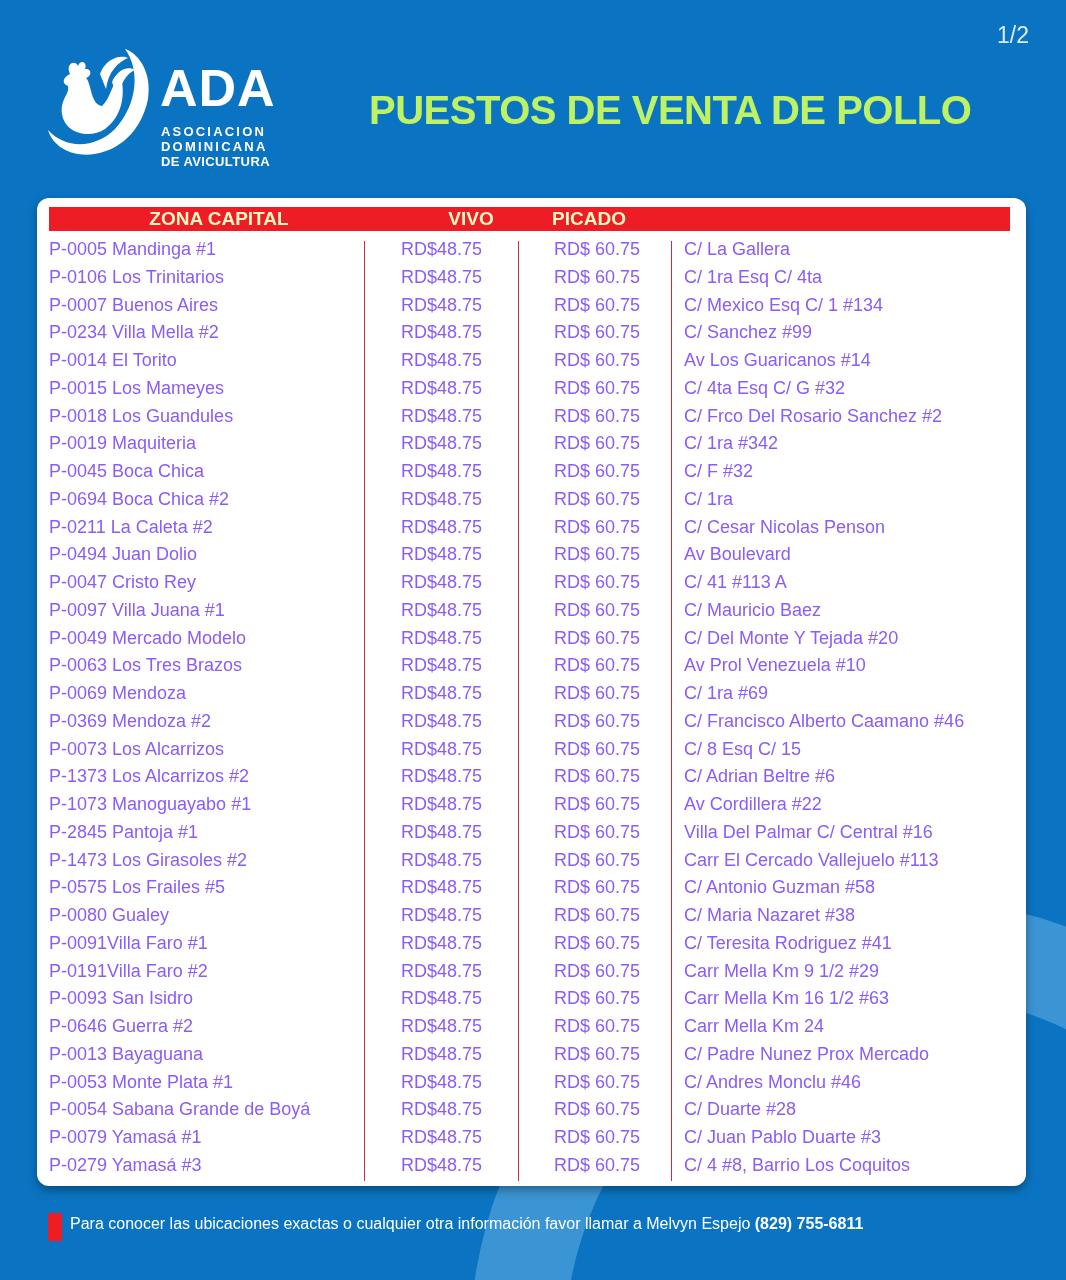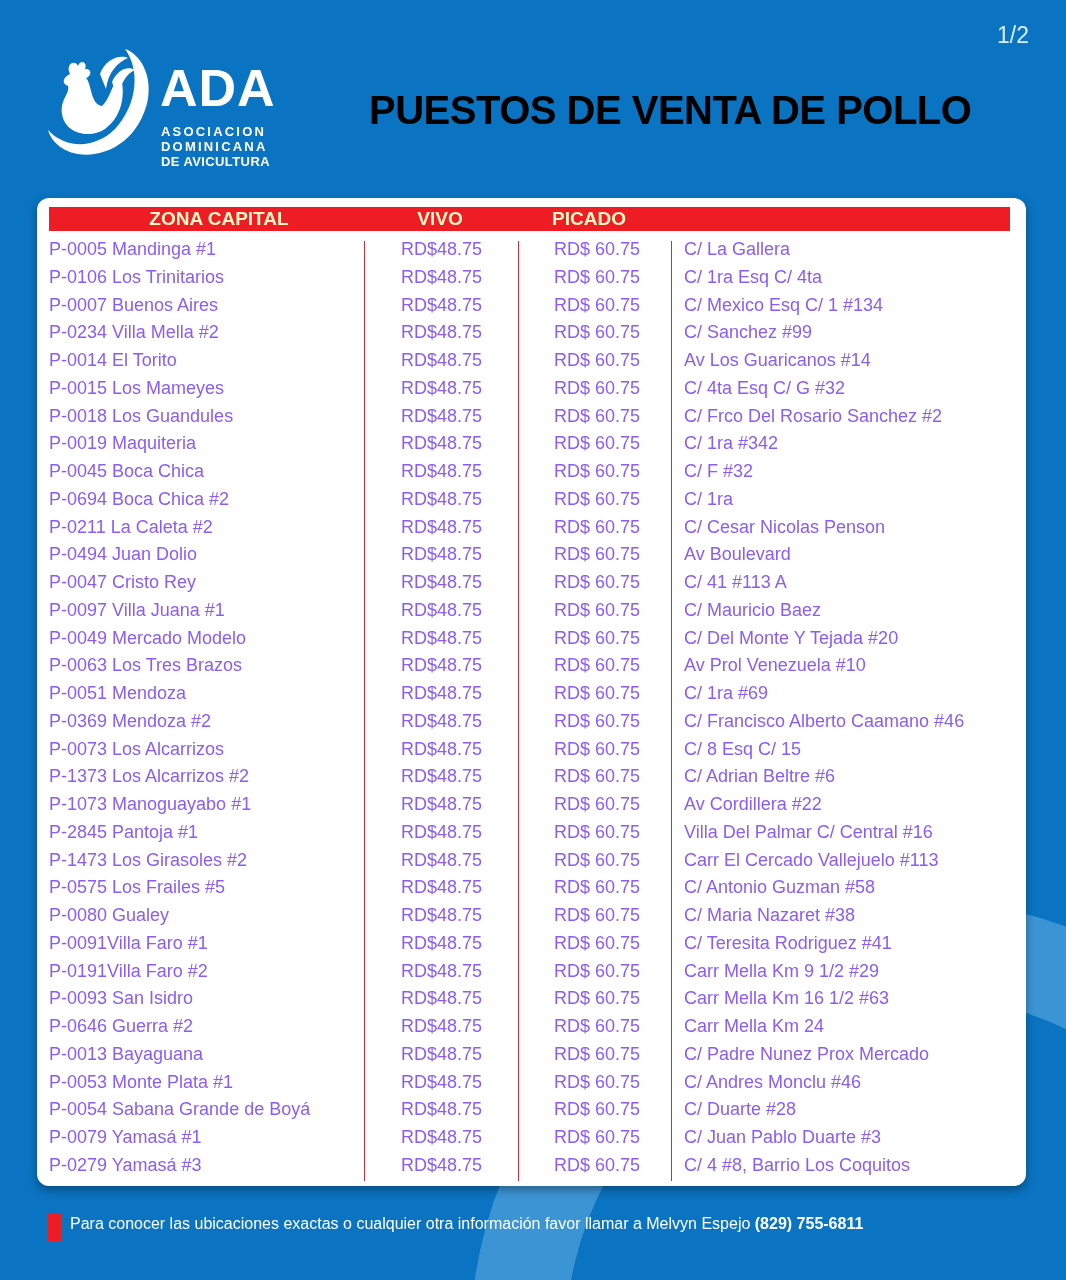--- a/index.html
+++ b/index.html
@@ -20,21 +20,21 @@
   .logo svg { position: absolute; left: 0; top: 0; }
   .logo-ada {
     position: absolute; left: 120px; top: 18px; color: #fff; font-weight: bold;
     font-size: 52px; letter-spacing: 1px; line-height: 1;
   }
   .logo-sub {
     position: absolute; left: 121px; top: 80px; color: #fff; font-weight: bold;
     font-size: 13px; letter-spacing: 2.2px; line-height: 15px;
   }
   .title {
-    position: absolute; left: 369px; top: 88px; color: #000000; font-weight: bold;
+    position: absolute; left: 369px; top: 88px; color: #bef264; font-weight: bold;
     font-size: 40px; letter-spacing: -0.5px; white-space: nowrap;
   }
   .card {
     position: absolute; left: 37px; top: 198px; width: 989px; height: 988px;
     background: #fff; border-radius: 12px;
     box-shadow: 0 4px 10px rgba(0,0,0,0.35);
   }
   .thead {
     position: absolute; left: 12px; top: 9px; width: 961px; height: 24px;
     background: #ee1c25; color: #fef9c3; font-weight: bold; font-size: 19px;
@@ -76,21 +76,21 @@
     <div>DOMINICANA</div>
     <div style="letter-spacing:0.4px;">DE AVICULTURA</div>
   </div>
 </div>
 
 <div class="title">PUESTOS DE VENTA DE POLLO</div>
 
 <div class="card">
   <div class="thead">
     <span style="left:0; width:340px;">ZONA CAPITAL</span>
-    <span style="left:328px; width:126px;">VIVO</span>
+    <span style="left:359px; width:126px;">VIVO</span>
     <span style="left:480px; width:120px;">PICADO</span>
   </div>
   <div class="vline" style="left:327px;"></div>
   <div class="vline" style="left:481px;"></div>
   <div class="vline" style="left:634px;"></div>
   <div class="rows" id="rows">
       <div class="row">
         <span class="c-zone"> P-0005 Mandinga #1</span>
         <span class="c-vivo">RD$48.75</span>
         <span class="c-pic">RD$ 60.75</span>
@@ -180,21 +180,21 @@
         <span class="c-pic">RD$ 60.75</span>
         <span class="c-ubi">C/ Del Monte Y Tejada #20</span>
       </div>
       <div class="row">
         <span class="c-zone">P-0063 Los Tres Brazos</span>
         <span class="c-vivo">RD$48.75</span>
         <span class="c-pic">RD$ 60.75</span>
         <span class="c-ubi">Av Prol Venezuela #10</span>
       </div>
       <div class="row">
-        <span class="c-zone">P-0051 Mendoza</span>
+        <span class="c-zone">P-0069 Mendoza</span>
         <span class="c-vivo">RD$48.75</span>
         <span class="c-pic">RD$ 60.75</span>
         <span class="c-ubi">C/ 1ra #69</span>
       </div>
       <div class="row">
         <span class="c-zone">P-0369 Mendoza #2</span>
         <span class="c-vivo">RD$48.75</span>
         <span class="c-pic">RD$ 60.75</span>
         <span class="c-ubi">C/ Francisco Alberto Caamano #46</span>
       </div>

